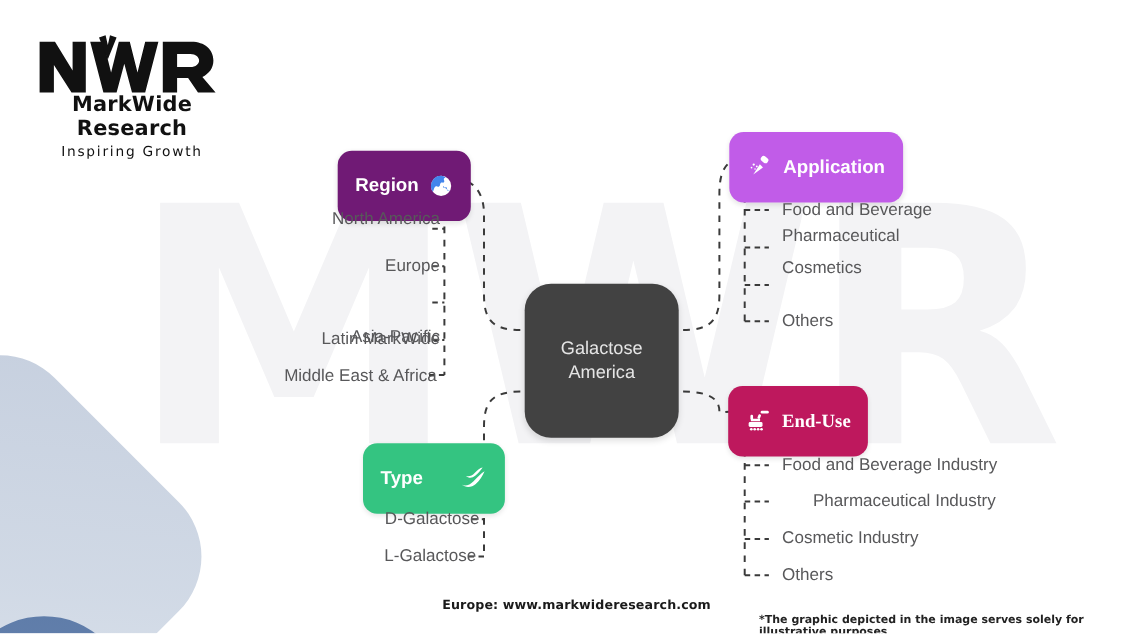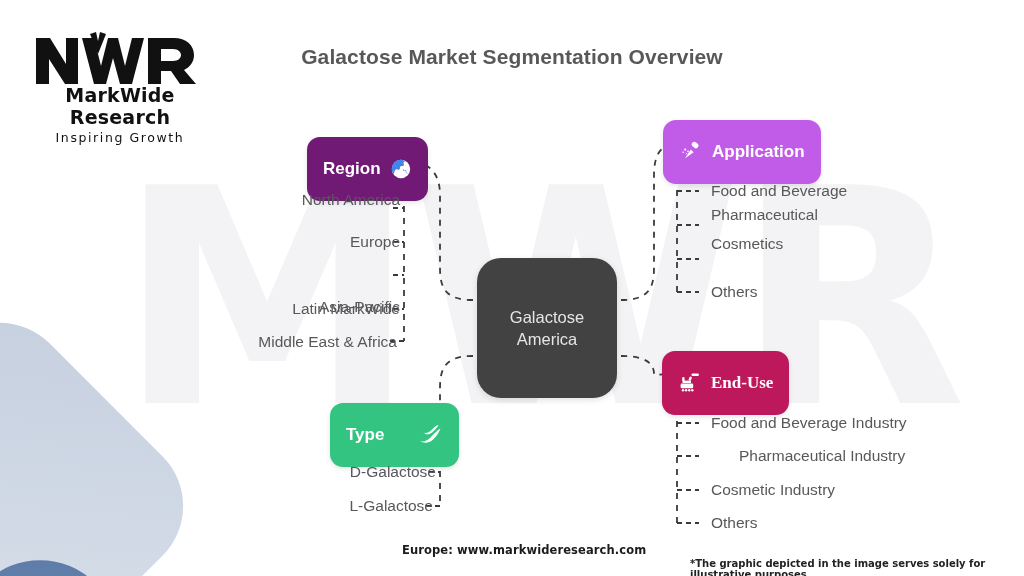--- a/index.html
+++ b/index.html
@@ -147,21 +147,20 @@
         <path d="M6 56 L6 10 L20 10 L36 36 L36 10 L48 10 L48 56 L35 56 L19 31 L19 56 Z"></path>
         <path d="M52 10 L64 10 L71 38 L78 10 L88 10 L95 38 L102 10 L114 10 L102 56 L90 56 L83 30 L76 56 L64 56 Z"></path>
         <path d="M60 6 L68 26 L76 6 L70 4 L68 13 L66 4 Z"></path>
         <path d="M118 10 L144 10 C156 10 164 17 164 27 C164 34 160 39 154 42 L166 56 L150 56 L141 43 L131 43 L131 56 L118 56 Z M131 21 L131 33 L143 33 C148 33 151 30 151 27 C151 24 148 21 143 21 Z"></path>
       </g>
     </svg>
     <div id="logo-name">MarkWide Research</div>
     <div id="logo-tag">Inspiring Growth</div>
   </div>
 
-  <div id="title">Galactose Market Segmentation Overview</div>
 
   <svg id="wires">
     <g fill="none" stroke="#3a3a3a" stroke-width="1.8" stroke-dasharray="6,6" stroke-linecap="butt">
 
       <path d="M473 300 C 447 300 440 290 440 268 L440 195 C440 172 428 161 406 161"></path>
 
       <path d="M621 300 C 647 300 654 290 654 268 L654 176 C654 152 662 144 678 144"></path>
 
       <path d="M473 356 C 447 356 440 366 440 388 L440 404 C440 424 432 426 418 426"></path>
 

